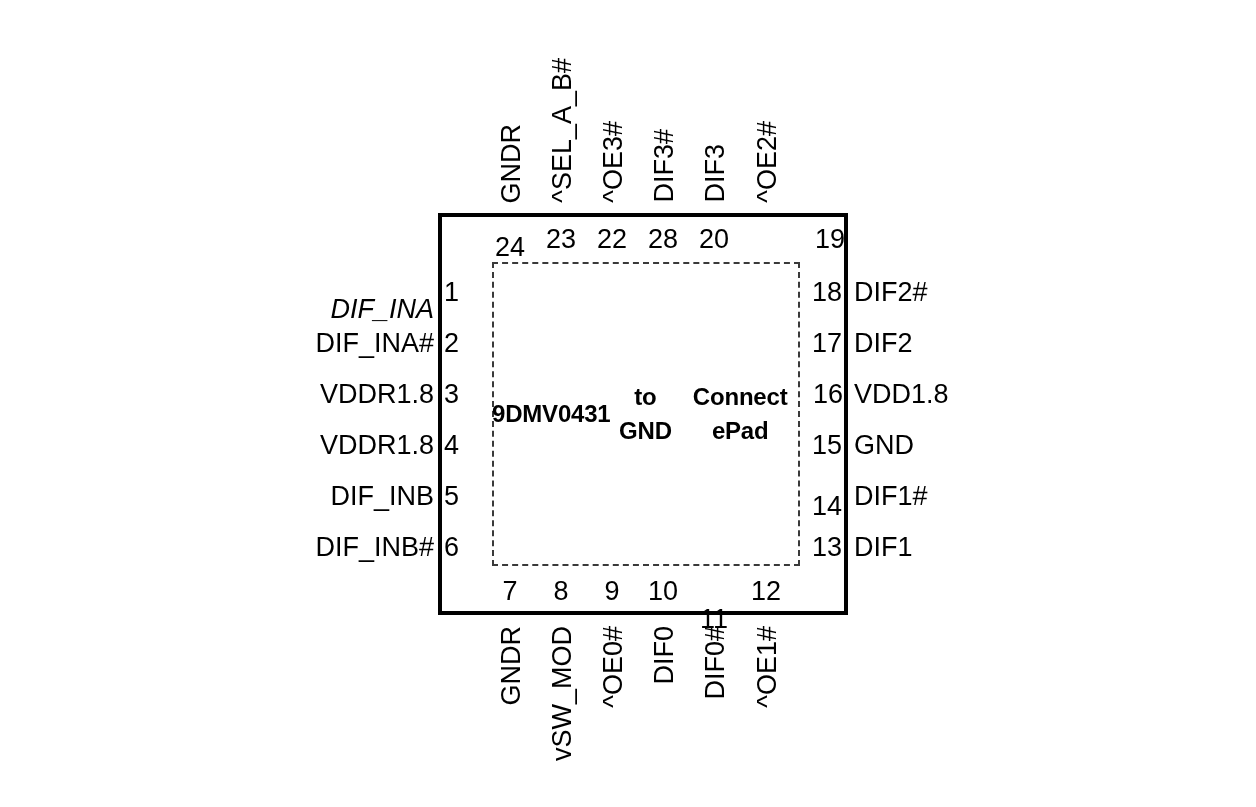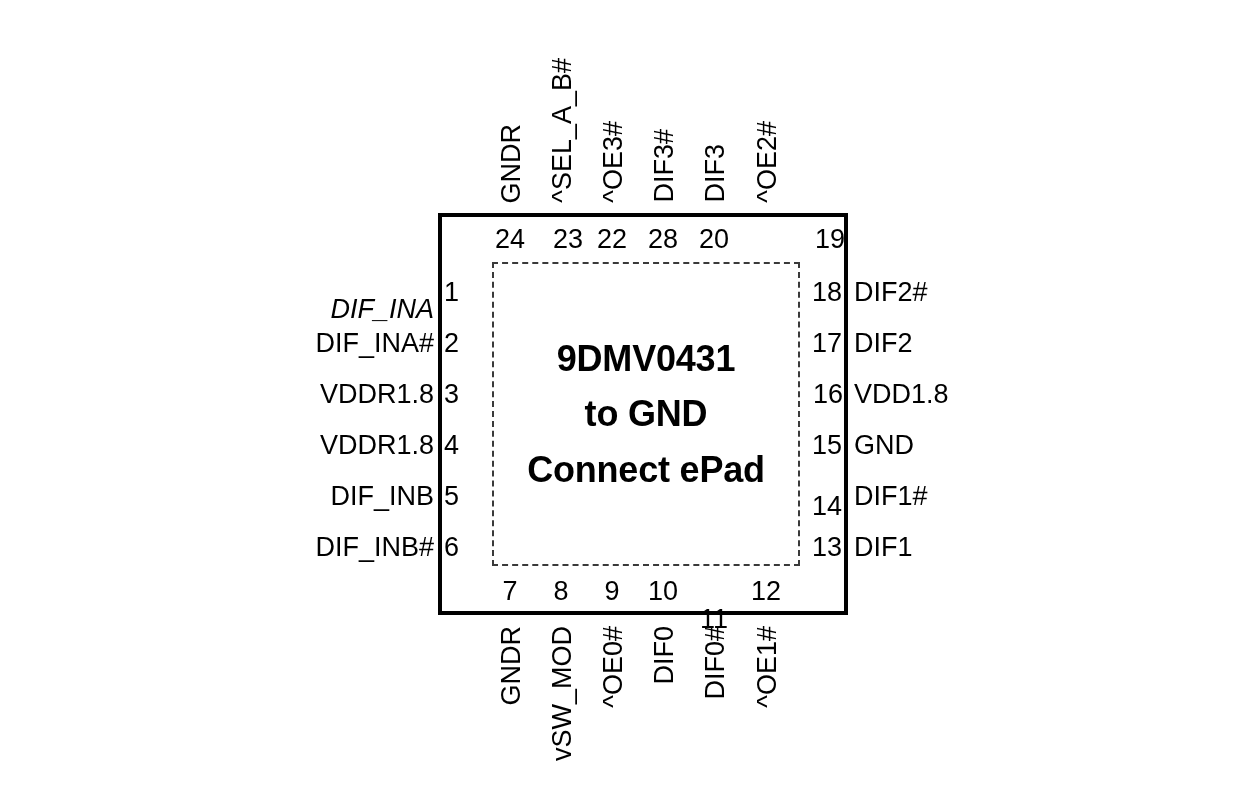--- a/index.html
+++ b/index.html
@@ -45,26 +45,26 @@
   }
 
   
   #center-text {
     position: absolute;
     left: 492px;
     top: 262px;
     width: 308px;
     height: 304px;
     display: flex;
-    flex-direction: column;
+    flex-direction: row;
     align-items: center;
     justify-content: center;
     gap: 4px;
     font-weight: bold;
-    font-size: 36px;
+    font-size: 24px;
     line-height: 1.42;
     text-align: center;
     letter-spacing: -0.2px;
   }
 
   
   .pin-num {
     position: absolute;
     font-size: 27px;
     line-height: 1;
@@ -133,22 +133,22 @@
   <div id="chip-body"></div>
 
   <div id="epad-area"></div>
 
   <div id="center-text">
     <div>9DMV0431</div>
     <div>to GND</div>
     <div>Connect ePad</div>
   </div>
 
-  <div class="pin-num pin-num-top" style="left:488px;">24</div>
-  <div class="pin-num pin-num-top" style="left:539px;text-align:right;">23</div>
+  <div class="pin-num pin-num-top" style="left:488px;margin-top:8px;">24</div>
+  <div class="pin-num pin-num-top" style="left:539px;">23</div>
   <div class="pin-num pin-num-top" style="left:590px;">22</div>
   <div class="pin-num pin-num-top" style="left:641px;">28</div>
   <div class="pin-num pin-num-top" style="left:692px;">20</div>
   <div class="pin-num pin-num-top" style="left:788px;margin-left:20px;">19</div>
 
   <div class="sig-vert sig-top" style="left:498px;">GNDR</div>
   <div class="sig-vert sig-top" style="left:549px;">^SEL_A_B#</div>
   <div class="sig-vert sig-top" style="left:600px;">^OE3#</div>
   <div class="sig-vert sig-top" style="left:651px;">DIF3#</div>
   <div class="sig-vert sig-top" style="left:702px;">DIF3</div>

